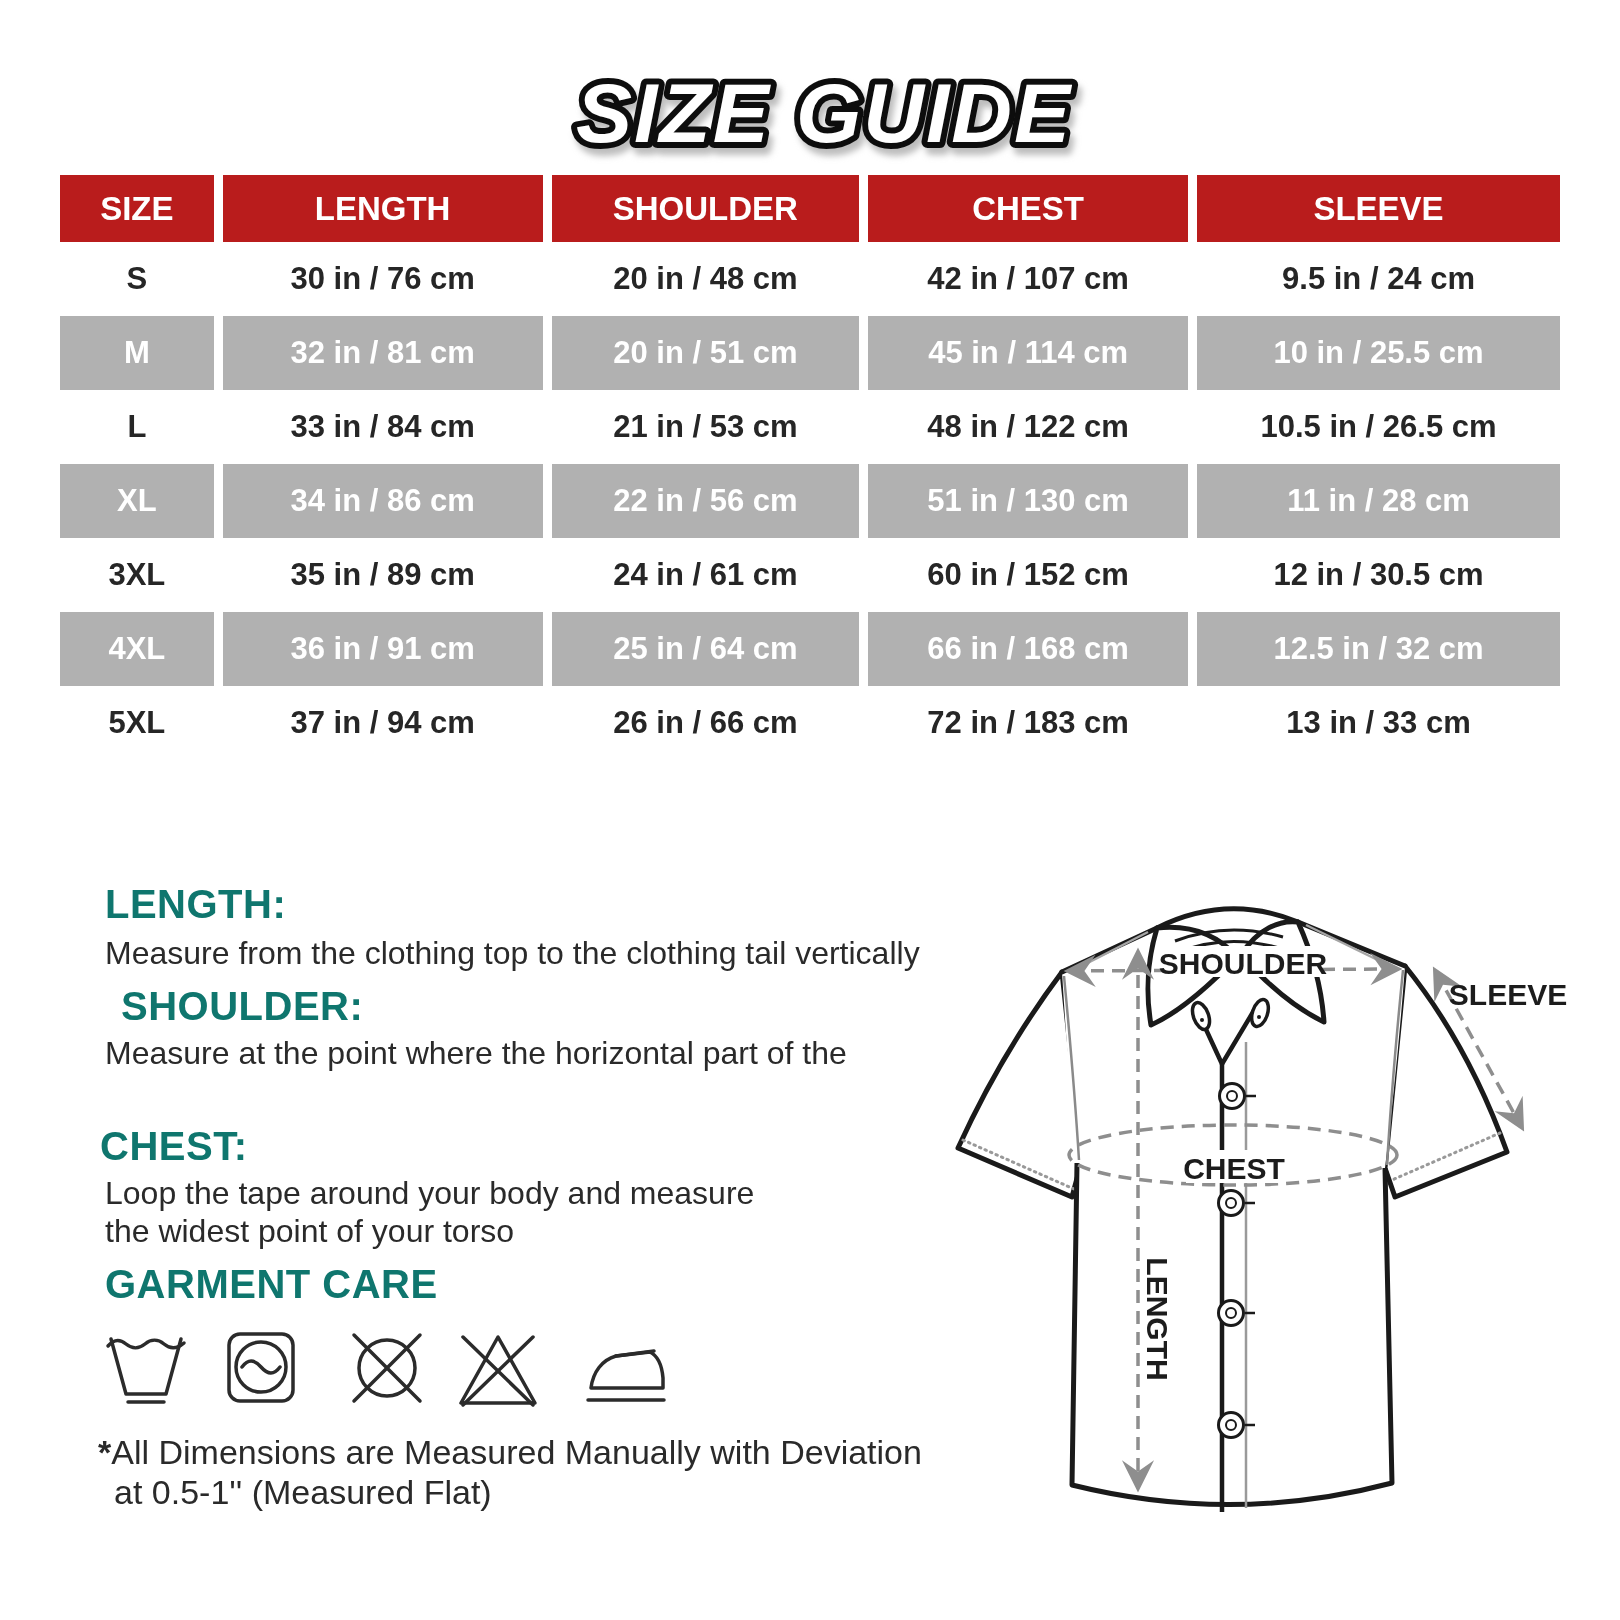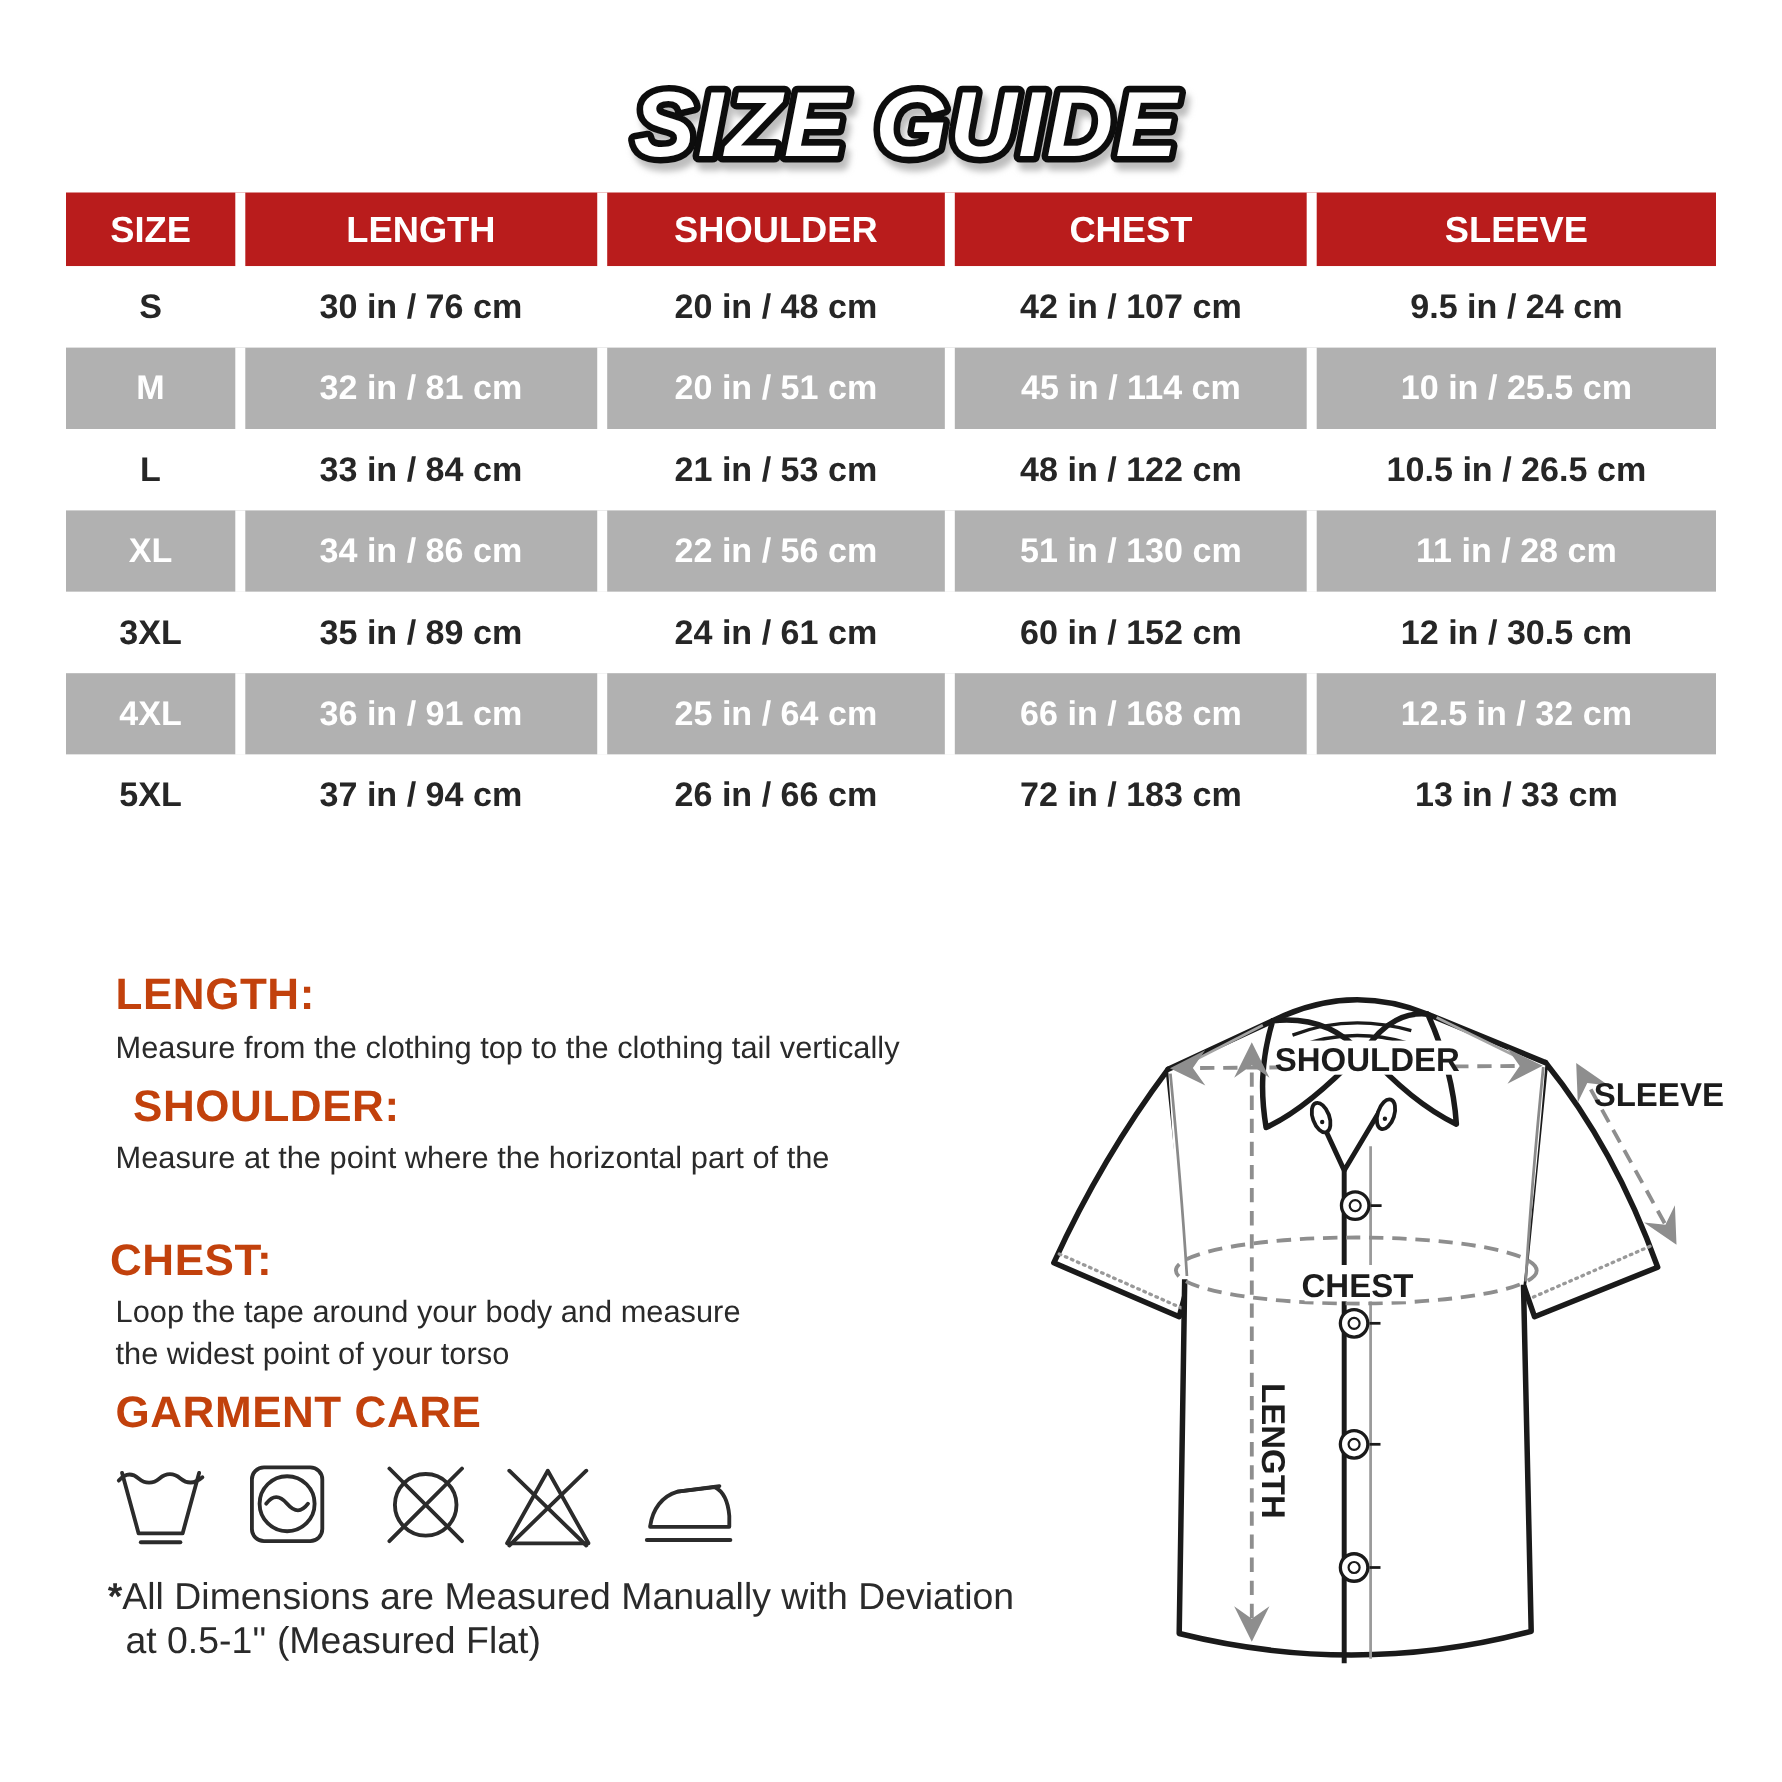--- a/index.html
+++ b/index.html
@@ -13,22 +13,22 @@
   table.size-table{position:absolute;left:60px;top:175px;width:1500px;
        border-collapse:separate;border-spacing:0;table-layout:fixed;}
   table.size-table th{background:#b91c1c;color:#ffffff;height:67px;
        font-size:33px;font-weight:bold;text-align:center;padding:0;}
   table.size-table td{height:74px;text-align:center;font-size:31px;font-weight:bold;
        color:#262626;padding:0;background:#ffffff;}
   table.size-table th + th, table.size-table td + td{border-left:9px solid #ffffff;}
   table.size-table tbody tr:nth-child(even) td{background:#b1b1b1;color:#ffffff;}
 
   
-  .sec-h{position:absolute;font-size:40px;font-weight:bold;color:#c2410c;letter-spacing:.5px;white-space:nowrap;}
-  .sec-p{position:absolute;font-size:28px;color:#2a2a2a;line-height:38px;white-space:nowrap;}
+  .sec-h{position:absolute;font-size:40px;font-weight:bold;color:#0f766e;letter-spacing:.5px;white-space:nowrap;}
+  .sec-p{position:absolute;font-size:32px;color:#2a2a2a;line-height:38px;white-space:nowrap;}
   .footnote{position:absolute;left:98px;top:1432px;font-size:34px;color:#2a2a2a;line-height:40px;white-space:nowrap;}
   .footnote .star{font-weight:bold;}
   .footnote .indent{padding-left:16px;}
 
   
   .care-row{position:absolute;left:104px;top:1330px;width:620px;height:80px;}
   .care-icon{position:absolute;top:0;}
   .care-icon svg{display:block;}
 
   

